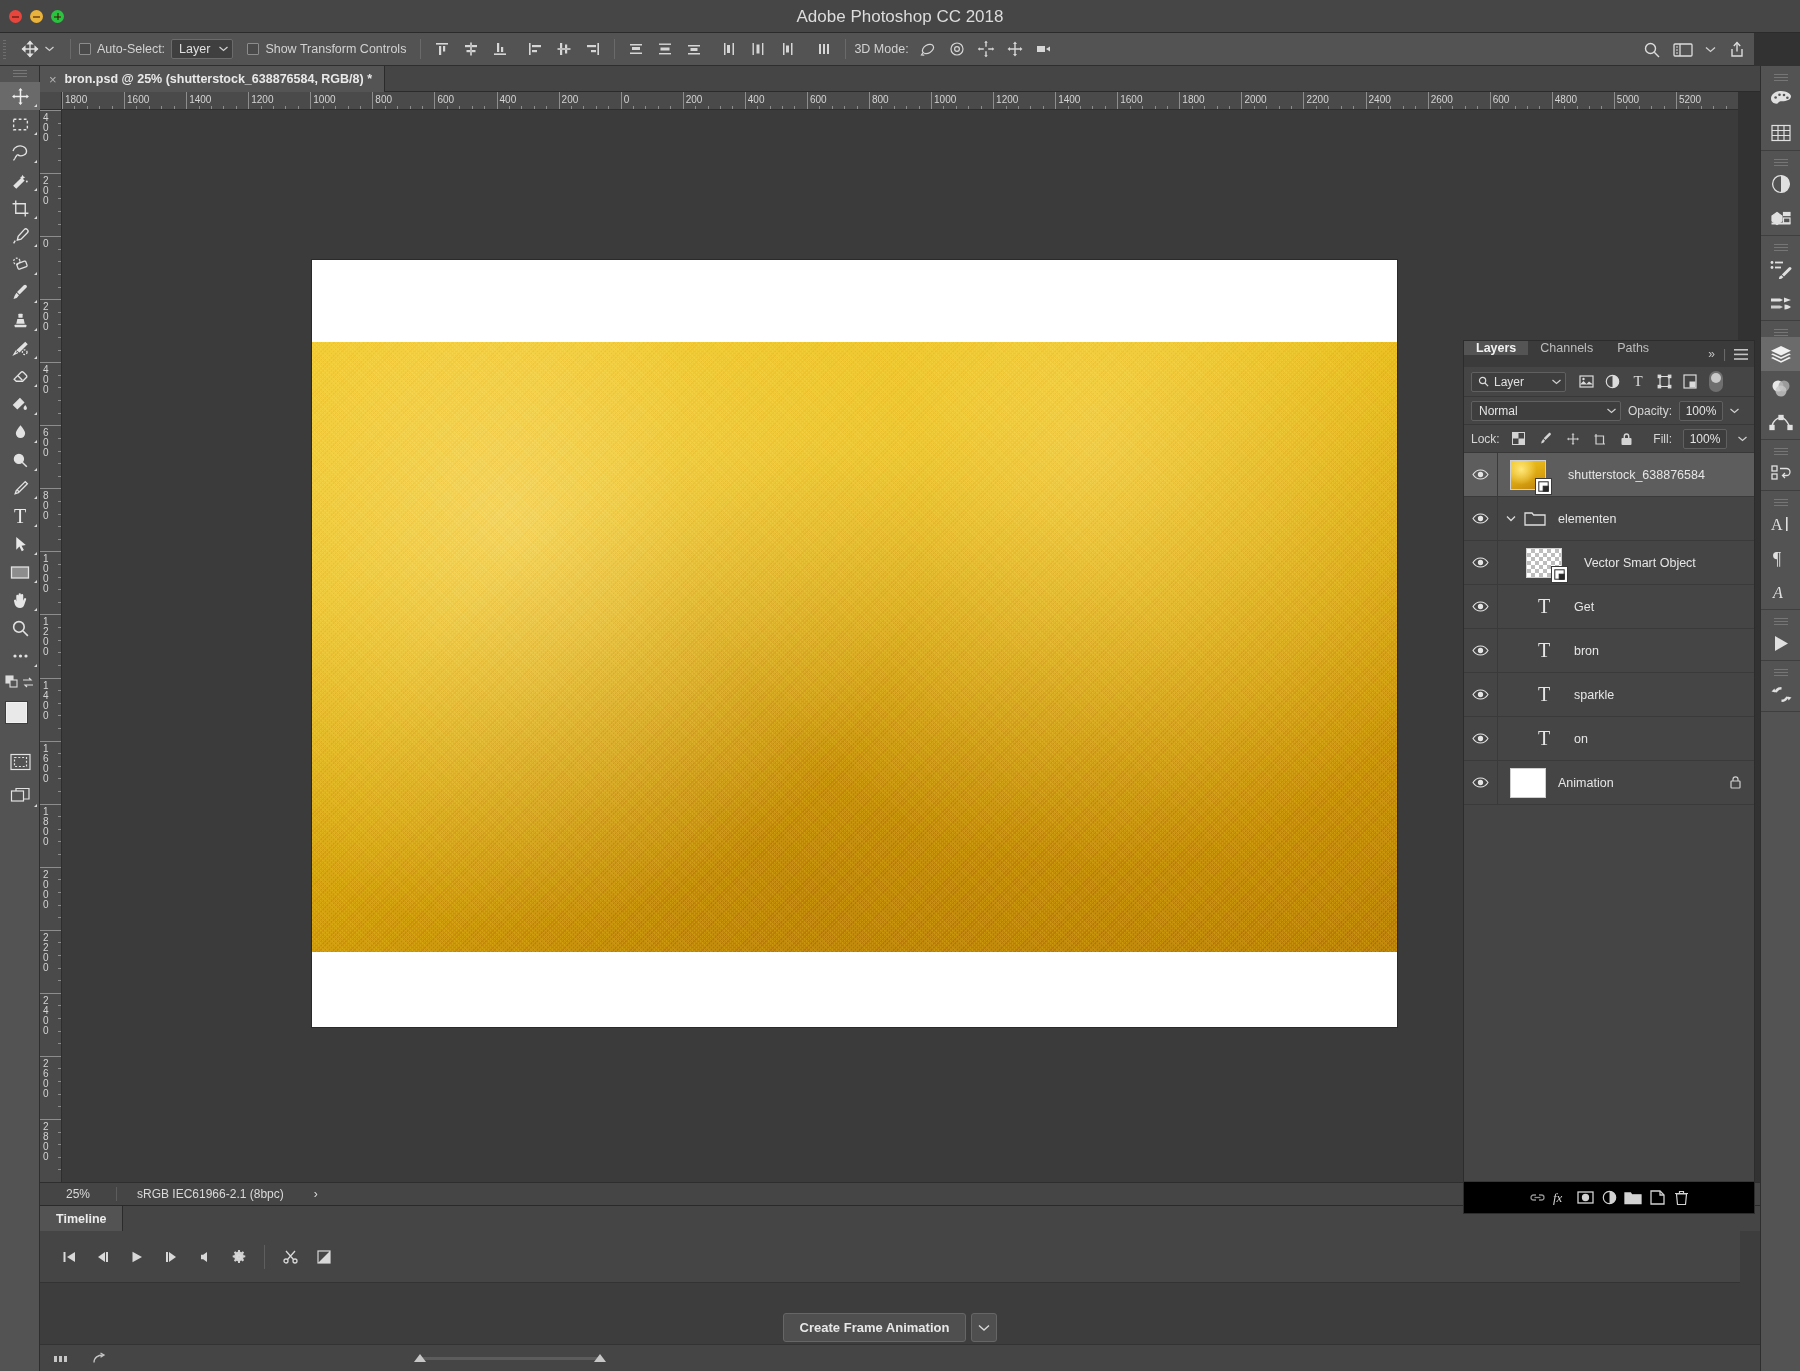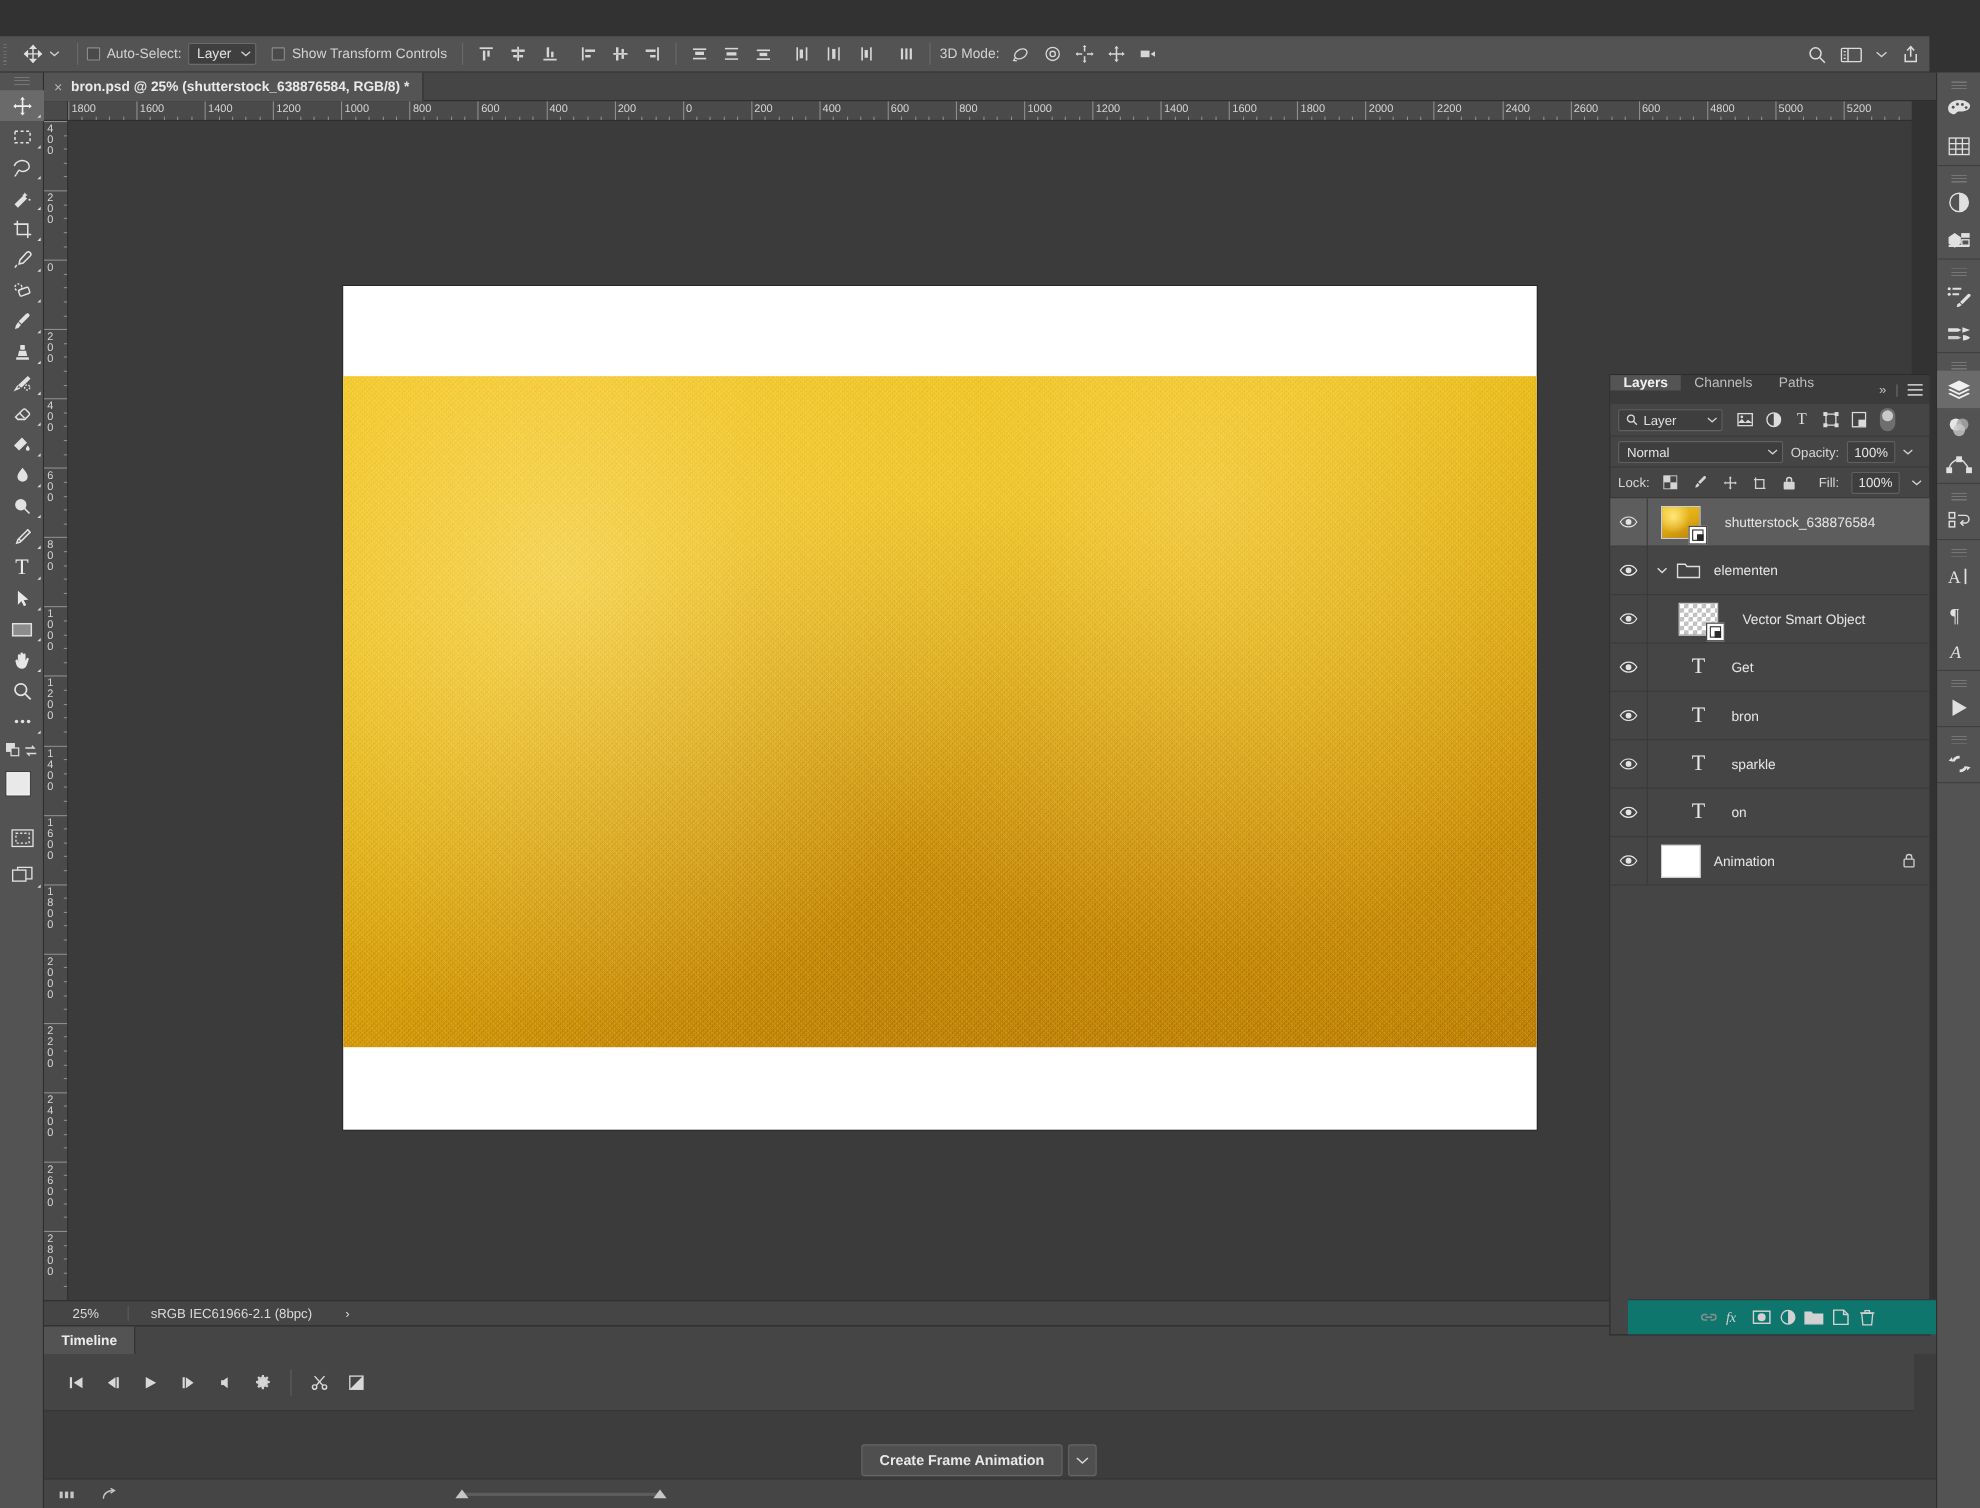--- a/index.html
+++ b/index.html
@@ -329,22 +329,22 @@
     display: flex; align-items: center; justify-content: center;
   }
   .layer-name { font-size: 12.5px; color: #e6e6e6; margin-left: 12px; white-space: nowrap; }
   .layer-lock { position: absolute; right: 12px; top: 14px; color: #d0d0d0; }
   .type-t {
     width: 36px; text-align: center; font-family: "Liberation Serif", serif;
     font-size: 20px; color: #e6e6e6;
   }
 
   .lp-foot {
-    position: absolute; left: 16px; bottom: 0; width: 290px; height: 32px;
-    background: #0f766e; border-top: 1px solid #363636;
+    position: absolute; left: 0; bottom: 0; width: 290px; height: 32px;
+    background: #000000; border-top: 1px solid #363636;
     display: flex; align-items: center; justify-content: center; gap: 4px;
   }
   .lp-foot-ic { width: 20px; height: 20px; display: flex; align-items: center; justify-content: center; color: #d2d2d2; }
   .lp-foot-ic.dim { color: #8e8e8e; }
 
   
   .rdock {
     position: absolute; right: 0; top: 66px; width: 40px; height: 1305px;
     background: #535353; border-left: 1px solid #2e2e2e;
   }
@@ -359,20 +359,28 @@
     justify-content: center; color: #e0e0e0;
   }
   .rd-ic.active { background: #6b6b6b; }
   svg { display: block; }
 </style>
 </head>
 <body>
 
 <div class="app">
 
+  <div class="titlebar">
+    <div class="traffic">
+      <div class="dot red"></div>
+      <div class="dot yellow"></div>
+      <div class="dot green"></div>
+    </div>
+    <div class="apptitle">Adobe Photoshop CC 2018</div>
+  </div>
 
   <div class="optionsbar">
     <div class="ob-grip"></div>
     <div class="ob-tool">
       <span>
         <svg width="18" height="18" viewBox="0 0 18 18" fill="none" stroke="#e0e0e0" stroke-width="1.3">
           <path d="M9 1.5V16.5M1.5 9H16.5"></path>
           <path d="M9 1.5l-2.2 2.4h4.4L9 1.5zM9 16.5l-2.2-2.4h4.4L9 16.5zM1.5 9l2.4-2.2v4.4L1.5 9zM16.5 9l-2.4-2.2v4.4L16.5 9z" fill="#e0e0e0"></path>
         </svg>
       </span>

